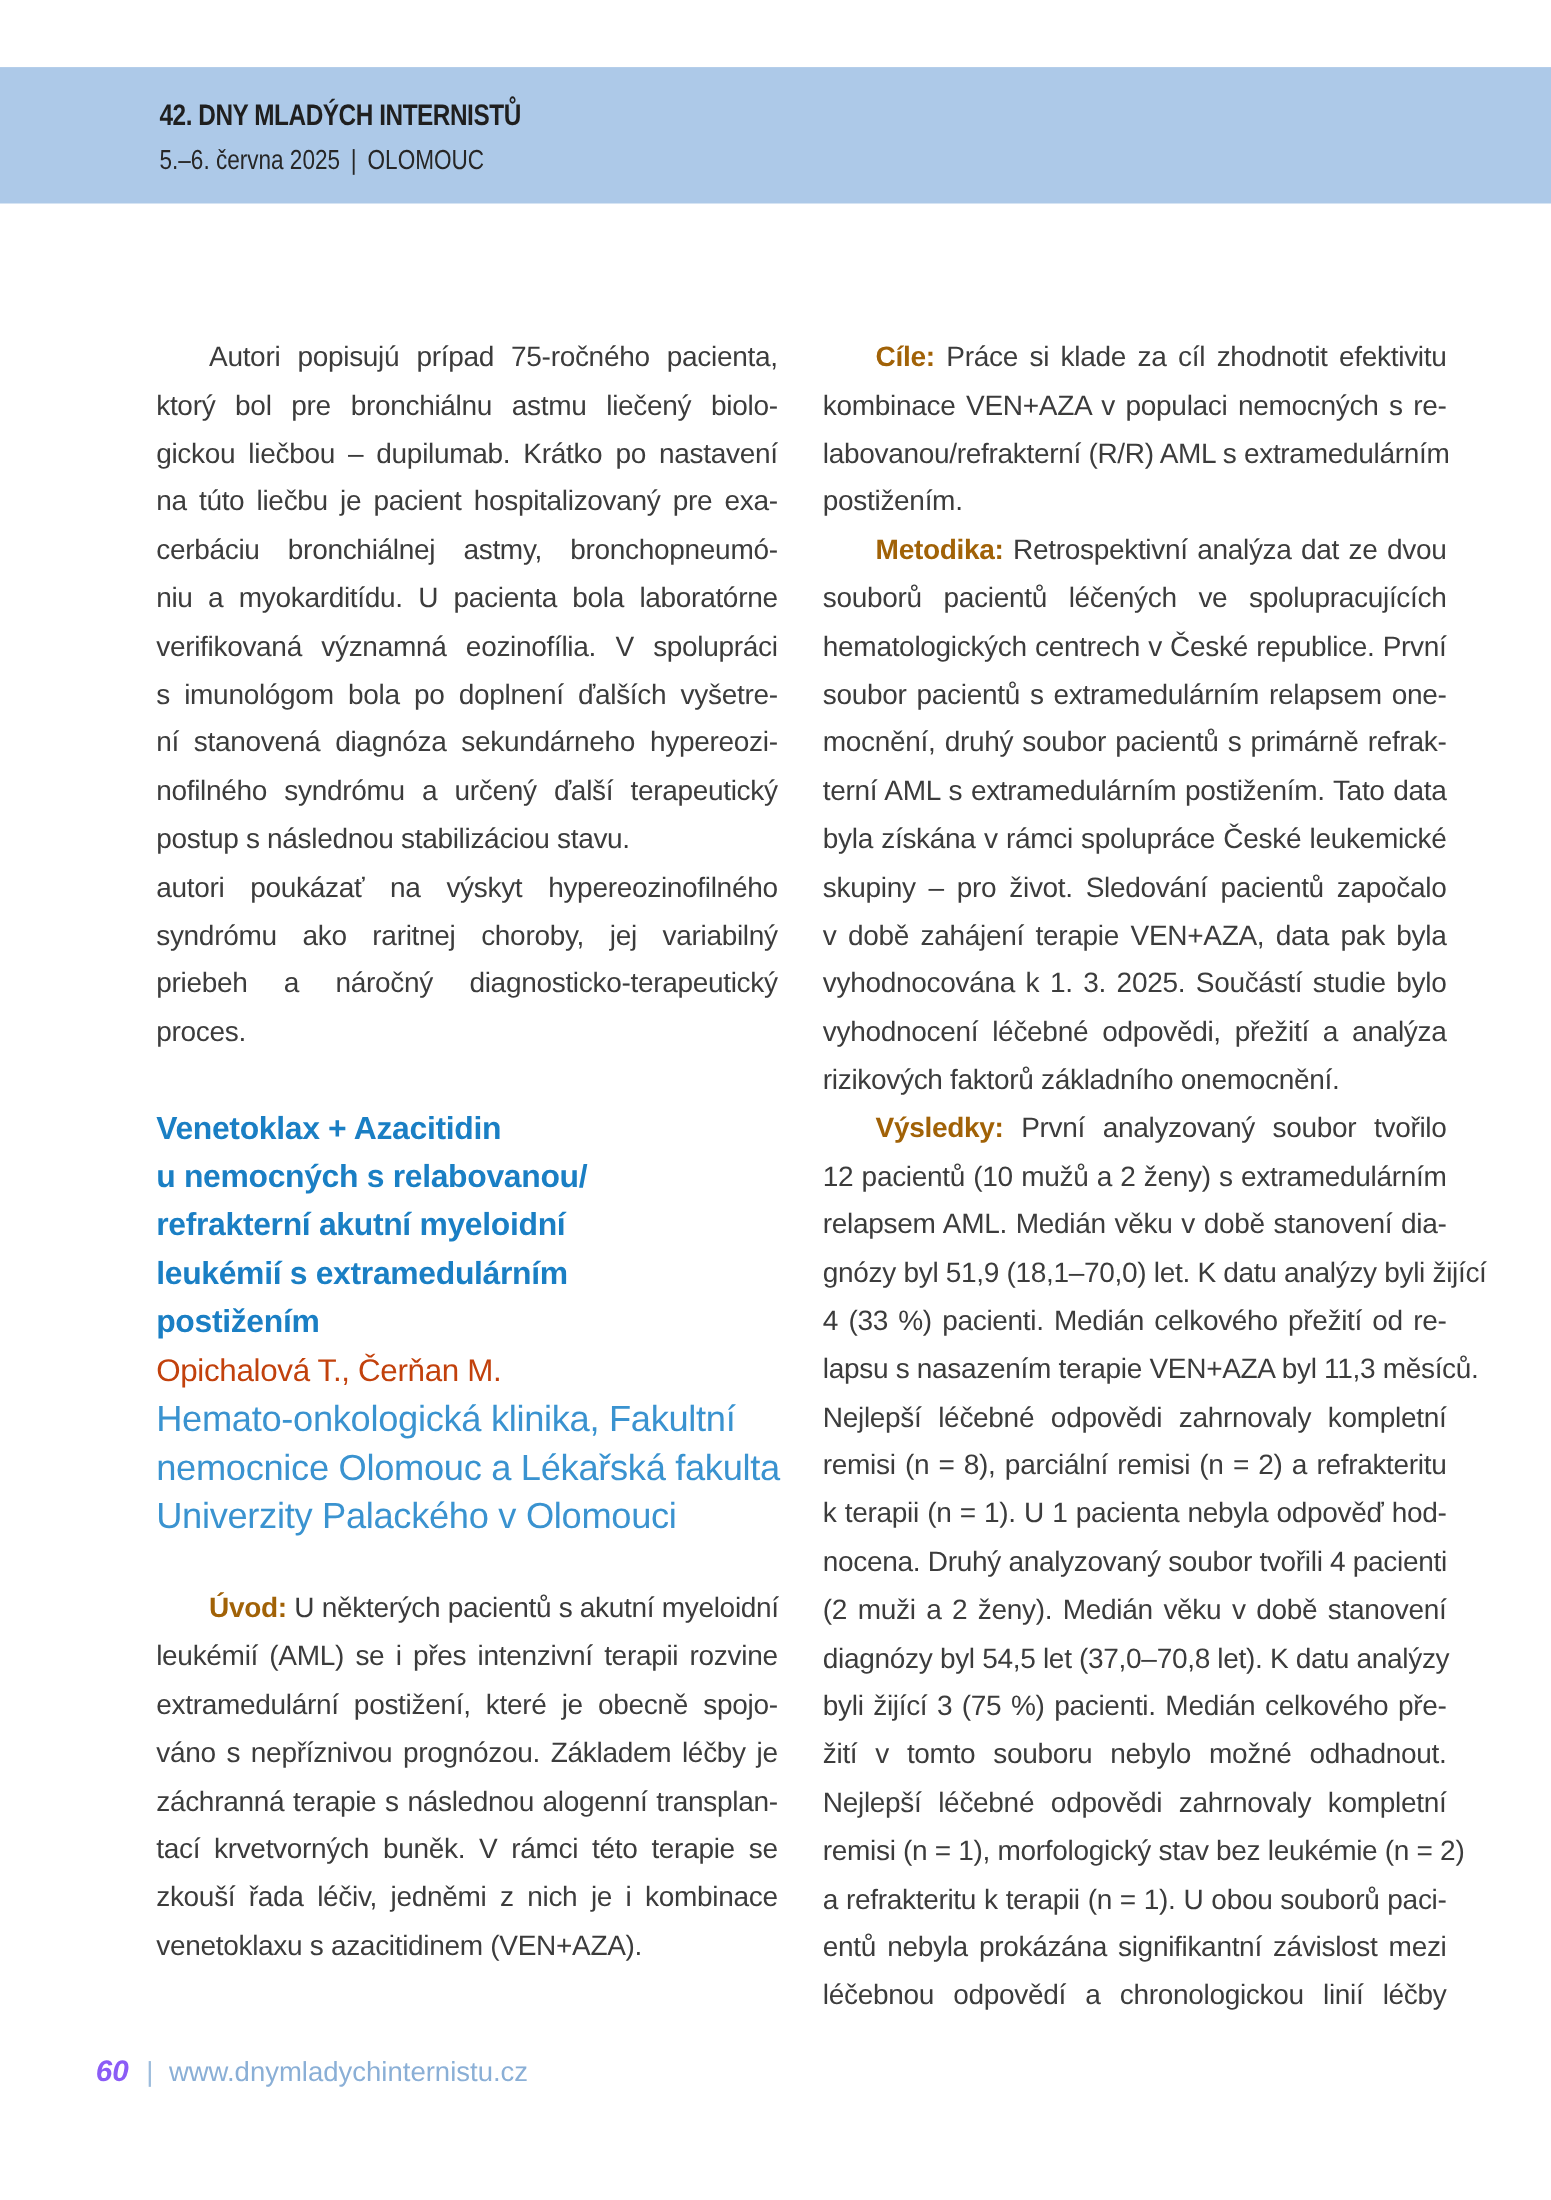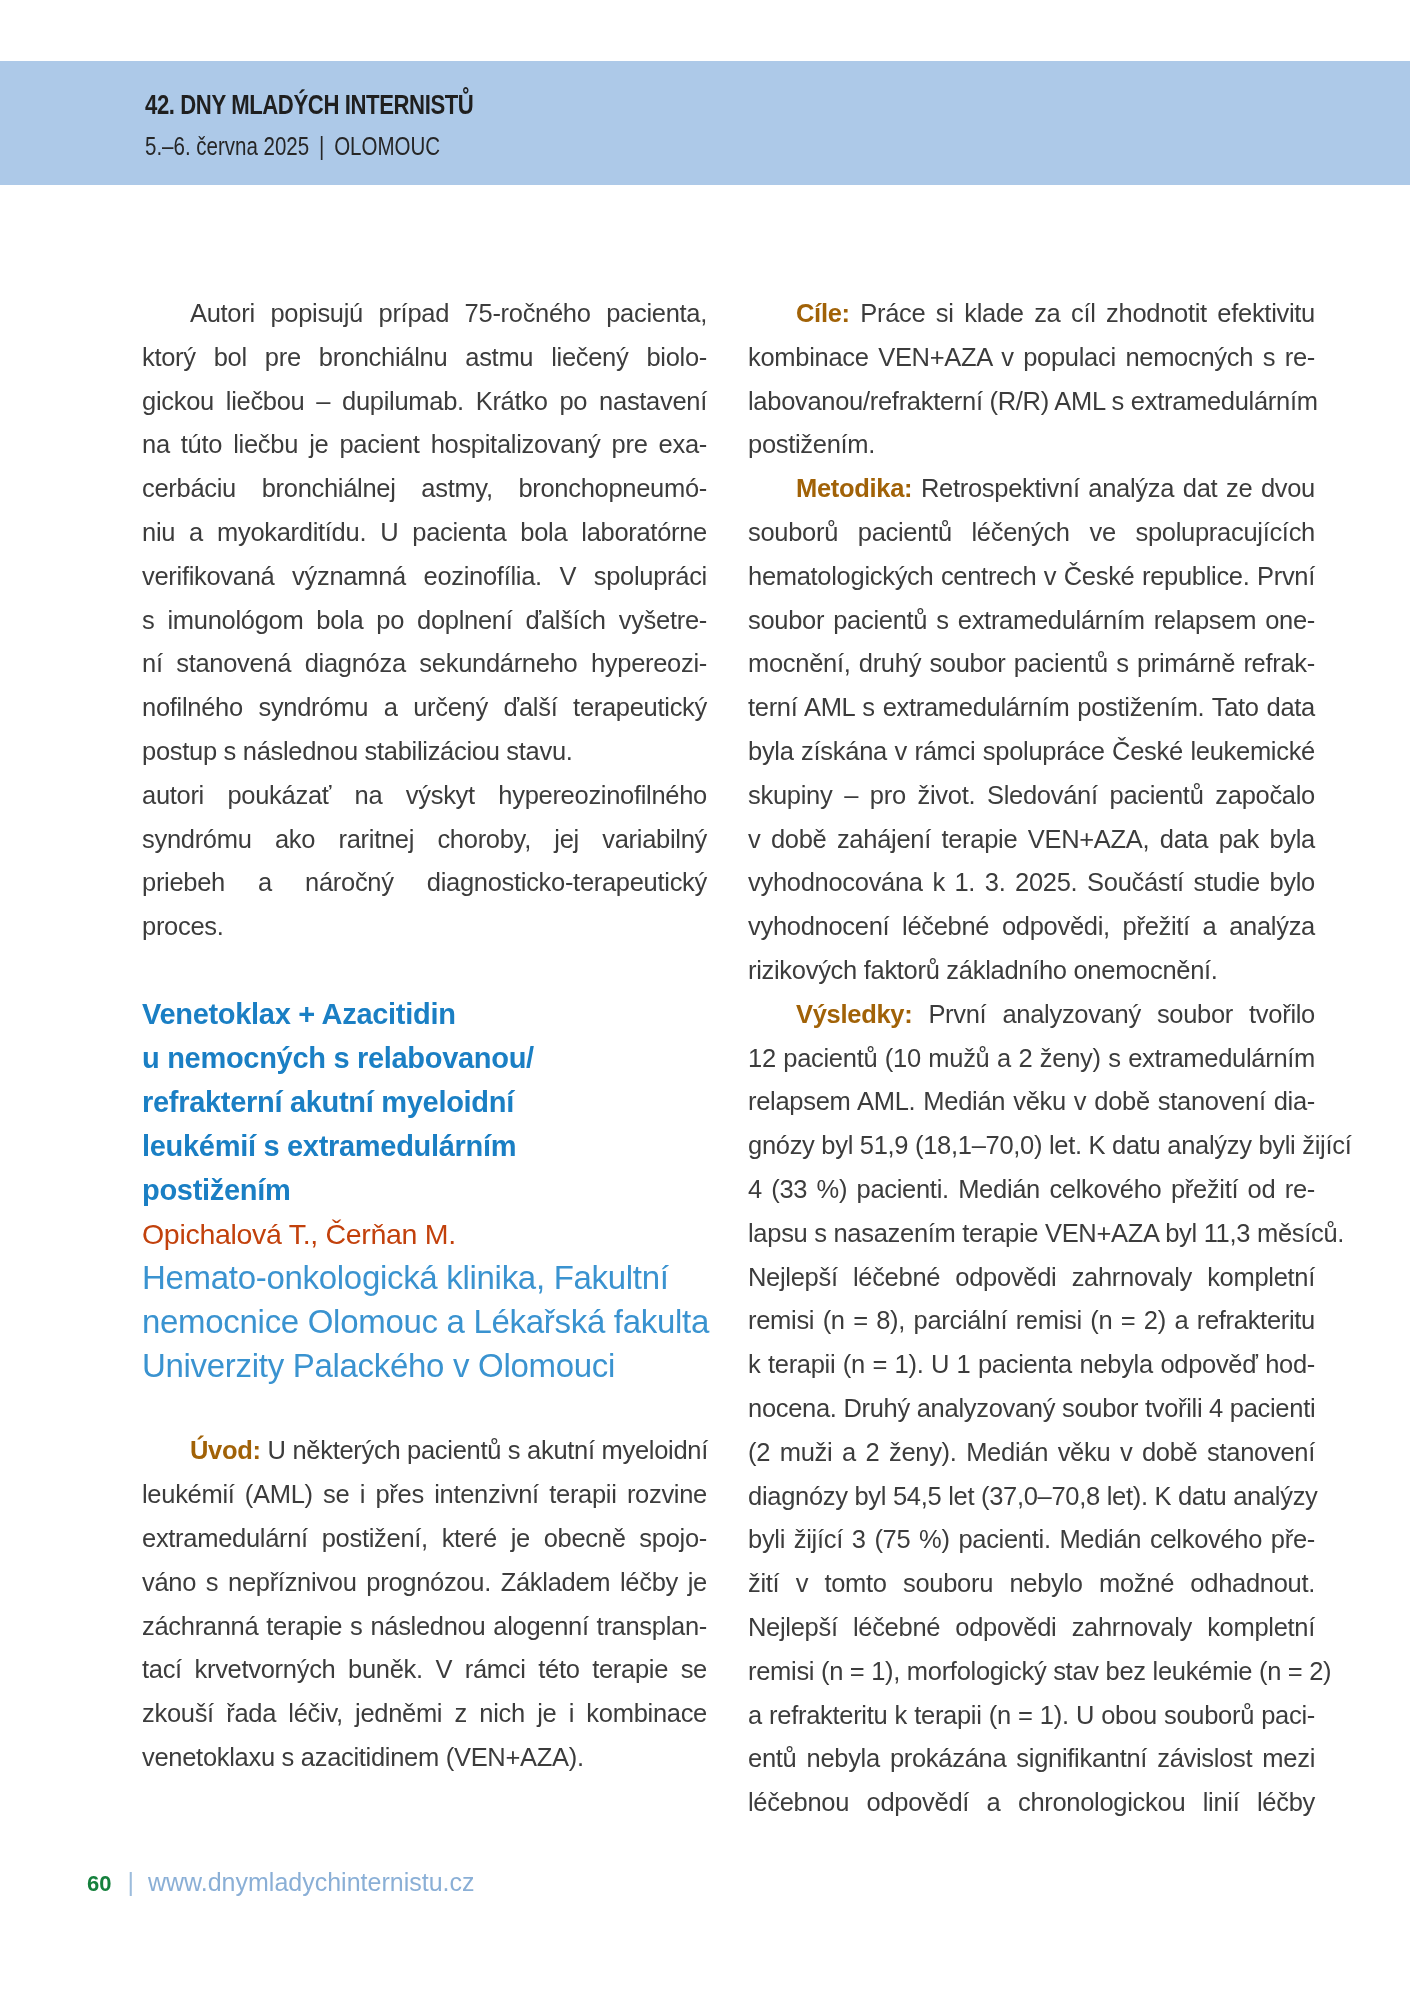--- a/index.html
+++ b/index.html
@@ -46,21 +46,21 @@
       transform-origin: left top;
       white-space: nowrap;
     }
     .conf-sub .sep {
       display: inline-block;
       margin: 0 12px;
     }
 
     .col {
       position: absolute;
-      top: 292px;
+      top: 304px;
       width: 565px;
       font-size: 25.5px;
       line-height: 43.8px;
       color: #3c3c3c;
       letter-spacing: -0.3px;
     }
     .col-left { left: 142px; }
     .col-right { left: 748px; width: 567px; }
 
     .para {
@@ -120,22 +120,23 @@
 
     .footer {
       position: absolute;
       left: 87px;
       top: 1868px;
       white-space: nowrap;
       font-size: 25px;
     }
     .page-num {
       font-weight: bold;
-      color: #15803d;
-      font-size: 22px;
+      color: #8b5cf6;
+      font-size: 27px;
+      font-style: italic;
     }
     .footer-sep {
       color: #9cbcdc;
       margin: 0 14px 0 16px;
     }
     .footer-url {
       color: #8aafd6;
     }
   </style>
 </head>

